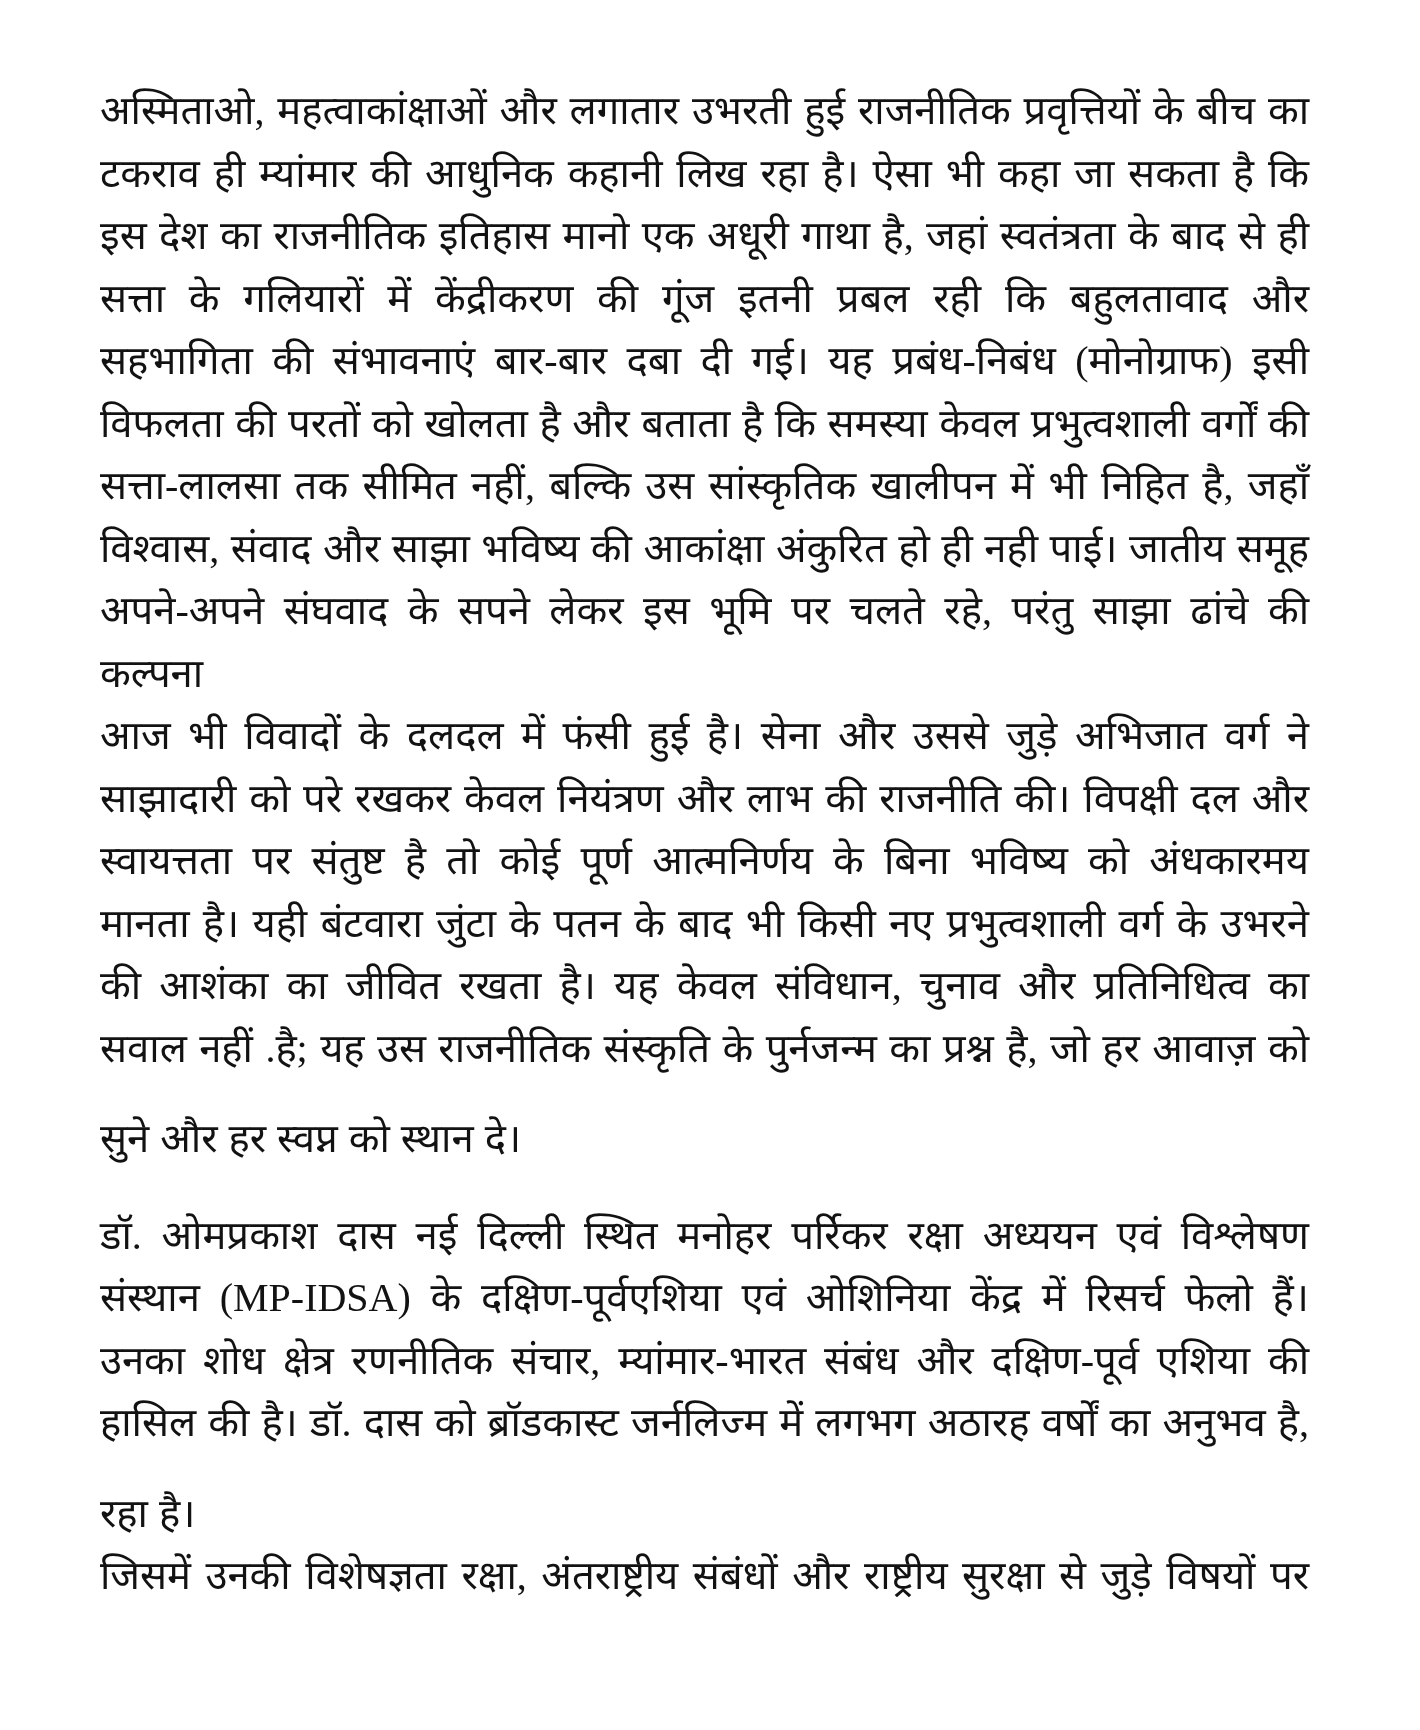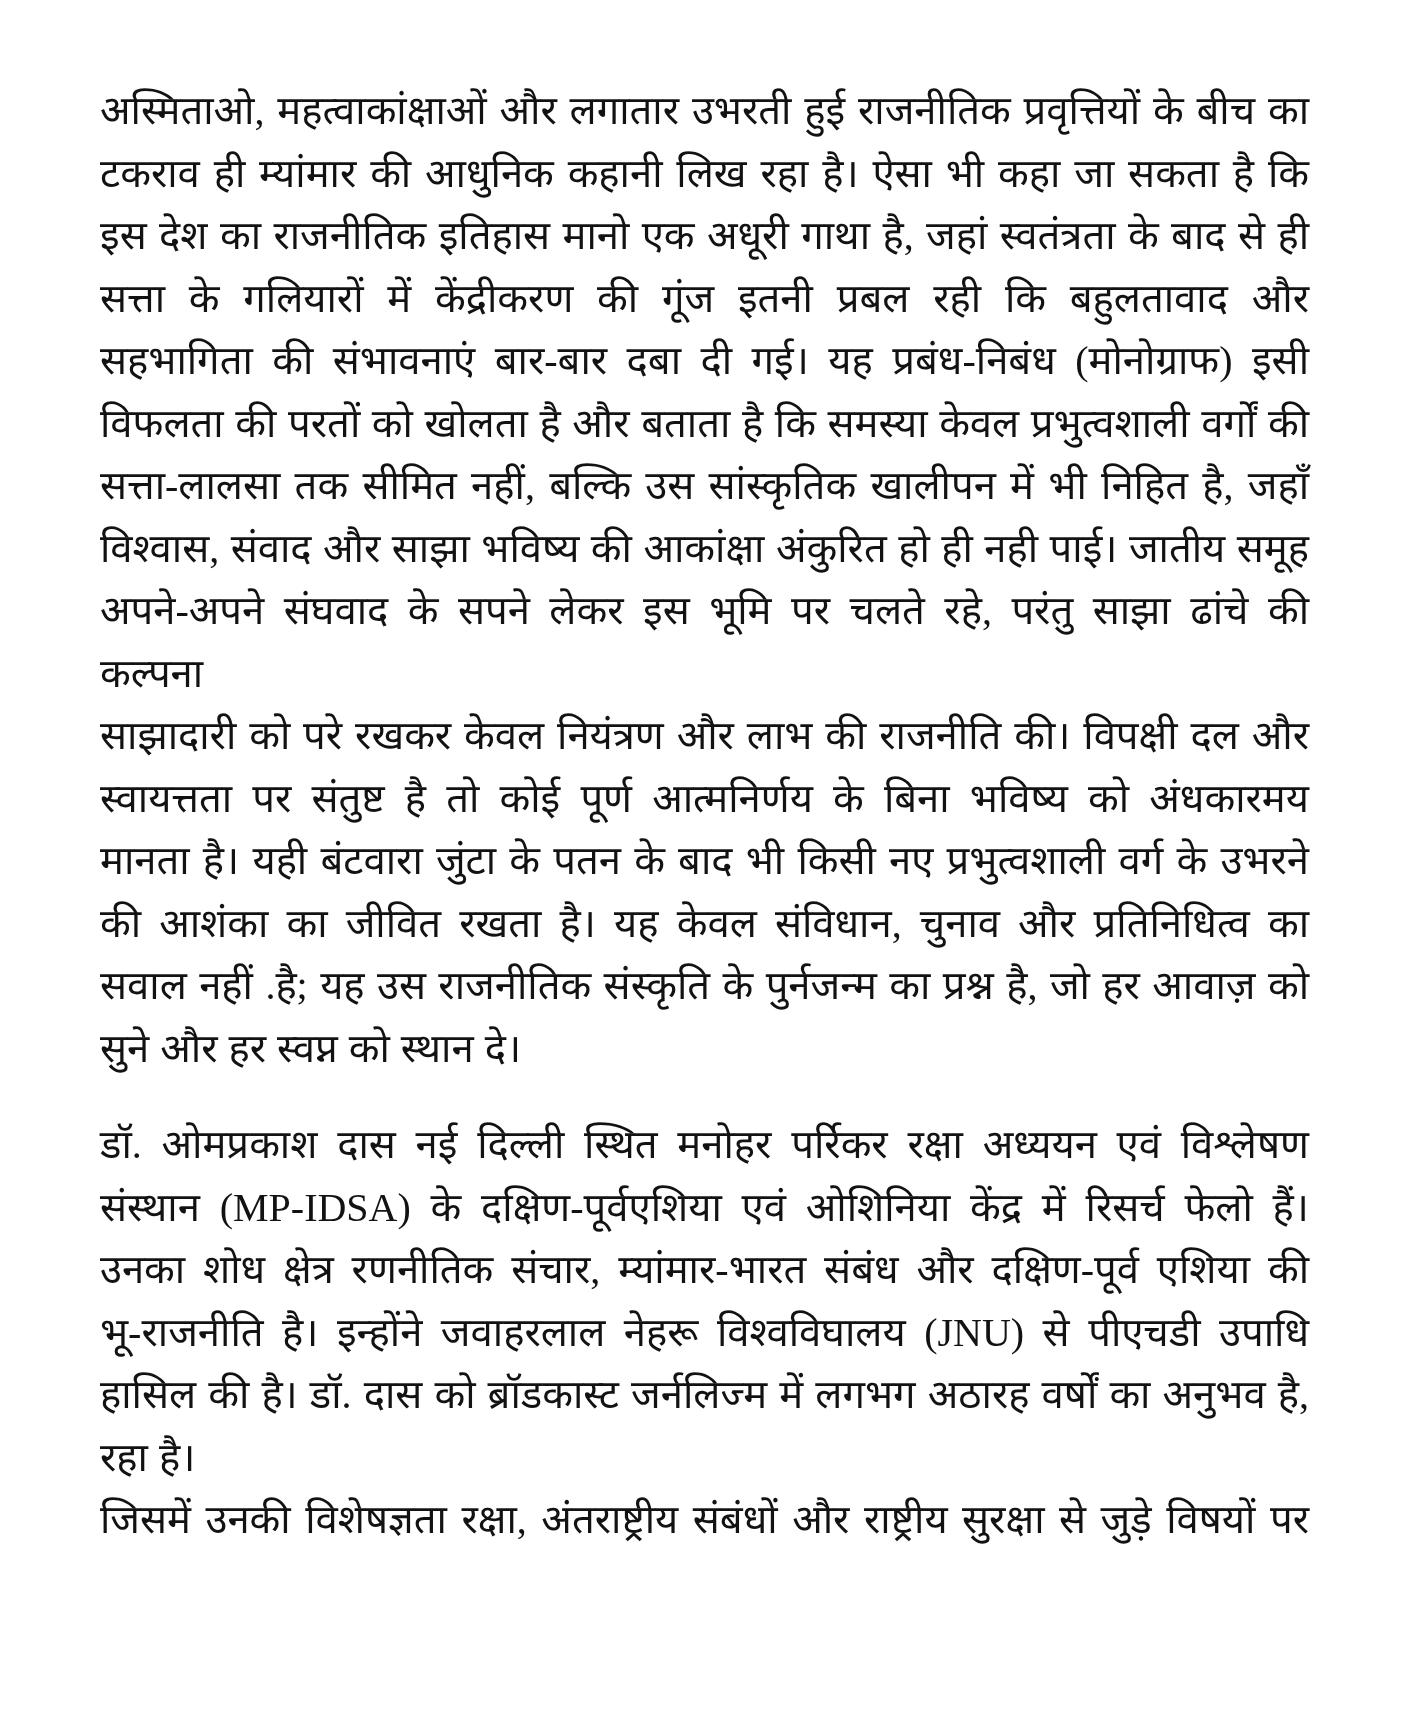--- a/index.html
+++ b/index.html
@@ -31,48 +31,49 @@
     font-size: 40px;
     line-height: 62.5px;
     text-align: justify;
     text-align-last: justify;
     word-spacing: 1px;
     white-space: normal;
   }
   .jline.last {
     text-align: left;
     text-align-last: left;
+    margin-top: 28px;
   }
 </style>
 </head>
 <body>
 
 <div class="page">
 
   <div class="para">
     <div class="jline">अस्मिताओ, महत्वाकांक्षाओं और लगातार उभरती हुई राजनीतिक प्रवृत्तियों के बीच का</div>
     <div class="jline">टकराव ही म्यांमार की आधुनिक कहानी लिख रहा है। ऐसा भी कहा जा सकता है कि</div>
     <div class="jline">इस देश का राजनीतिक इतिहास मानो एक अधूरी गाथा है, जहां स्वतंत्रता के बाद से ही</div>
     <div class="jline">सत्ता के गलियारों में केंद्रीकरण की गूंज इतनी प्रबल रही कि बहुलतावाद और</div>
     <div class="jline">सहभागिता की संभावनाएं बार-बार दबा दी गई। यह प्रबंध-निबंध (मोनोग्राफ) इसी</div>
     <div class="jline">विफलता की परतों को खोलता है और बताता है कि समस्या केवल प्रभुत्वशाली वर्गों की</div>
     <div class="jline">सत्ता-लालसा तक सीमित नहीं, बल्कि उस सांस्कृतिक खालीपन में भी निहित है, जहाँ</div>
     <div class="jline">विश्वास, संवाद और साझा भविष्य की आकांक्षा अंकुरित हो ही नही पाई। जातीय समूह</div>
     <div class="jline">अपने-अपने संघवाद के सपने लेकर इस भूमि पर चलते रहे, परंतु साझा ढांचे की कल्पना</div>
+    <div class="jline">आज भी विवादों के दलदल में फंसी हुई है। सेना और उससे जुड़े अभिजात वर्ग ने</div>
     <div class="jline">साझादारी को परे रखकर केवल नियंत्रण और लाभ की राजनीति की। विपक्षी दल और</div>
     <div class="jline">स्वायत्तता पर संतुष्ट है तो कोई पूर्ण आत्मनिर्णय के बिना भविष्य को अंधकारमय</div>
     <div class="jline">मानता है। यही बंटवारा जुंटा के पतन के बाद भी किसी नए प्रभुत्वशाली वर्ग के उभरने</div>
     <div class="jline">की आशंका का जीवित रखता है। यह केवल संविधान, चुनाव और प्रतिनिधित्व का</div>
     <div class="jline">सवाल नहीं .है; यह उस राजनीतिक संस्कृति के पुर्नजन्म का प्रश्न है, जो हर आवाज़ को</div>
     <div class="jline last">सुने और हर स्वप्न को स्थान दे।</div>
   </div>
 
   <div class="para para-bio">
     <div class="jline">डॉ. ओमप्रकाश दास नई दिल्ली स्थित मनोहर पर्रिकर रक्षा अध्ययन एवं विश्लेषण</div>
     <div class="jline">संस्थान (MP-IDSA) के दक्षिण-पूर्वएशिया एवं ओशिनिया केंद्र में रिसर्च फेलो हैं।</div>
     <div class="jline">उनका शोध क्षेत्र रणनीतिक संचार, म्यांमार-भारत संबंध और दक्षिण-पूर्व एशिया की</div>
-    <div class="jline">भू-राजनीति है। इन्होंने जवाहरलाल नेहरू विश्वविघालय (JNU) से पीएचडी उपाधि</div>
     <div class="jline">हासिल की है। डॉ. दास को ब्रॉडकास्ट जर्नलिज्म में लगभग अठारह वर्षों का अनुभव है,</div>
     <div class="jline last">रहा है।</div>
     <div class="jline">जिसमें उनकी विशेषज्ञता रक्षा, अंतराष्ट्रीय संबंधों और राष्ट्रीय सुरक्षा से जुड़े विषयों पर</div>
   </div>
 
 </div>
 
 </body></html>

